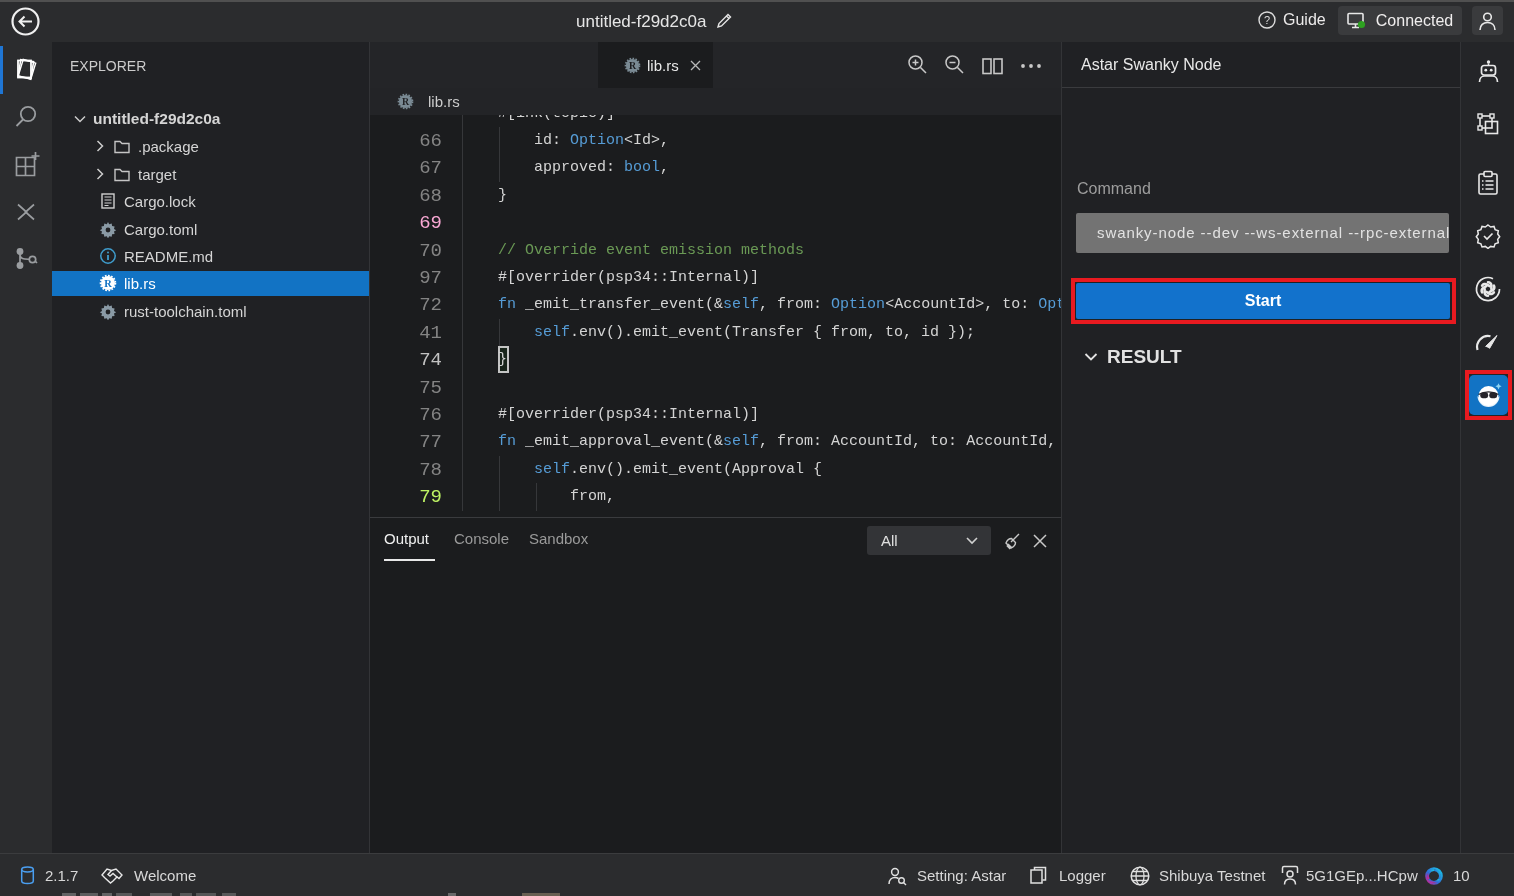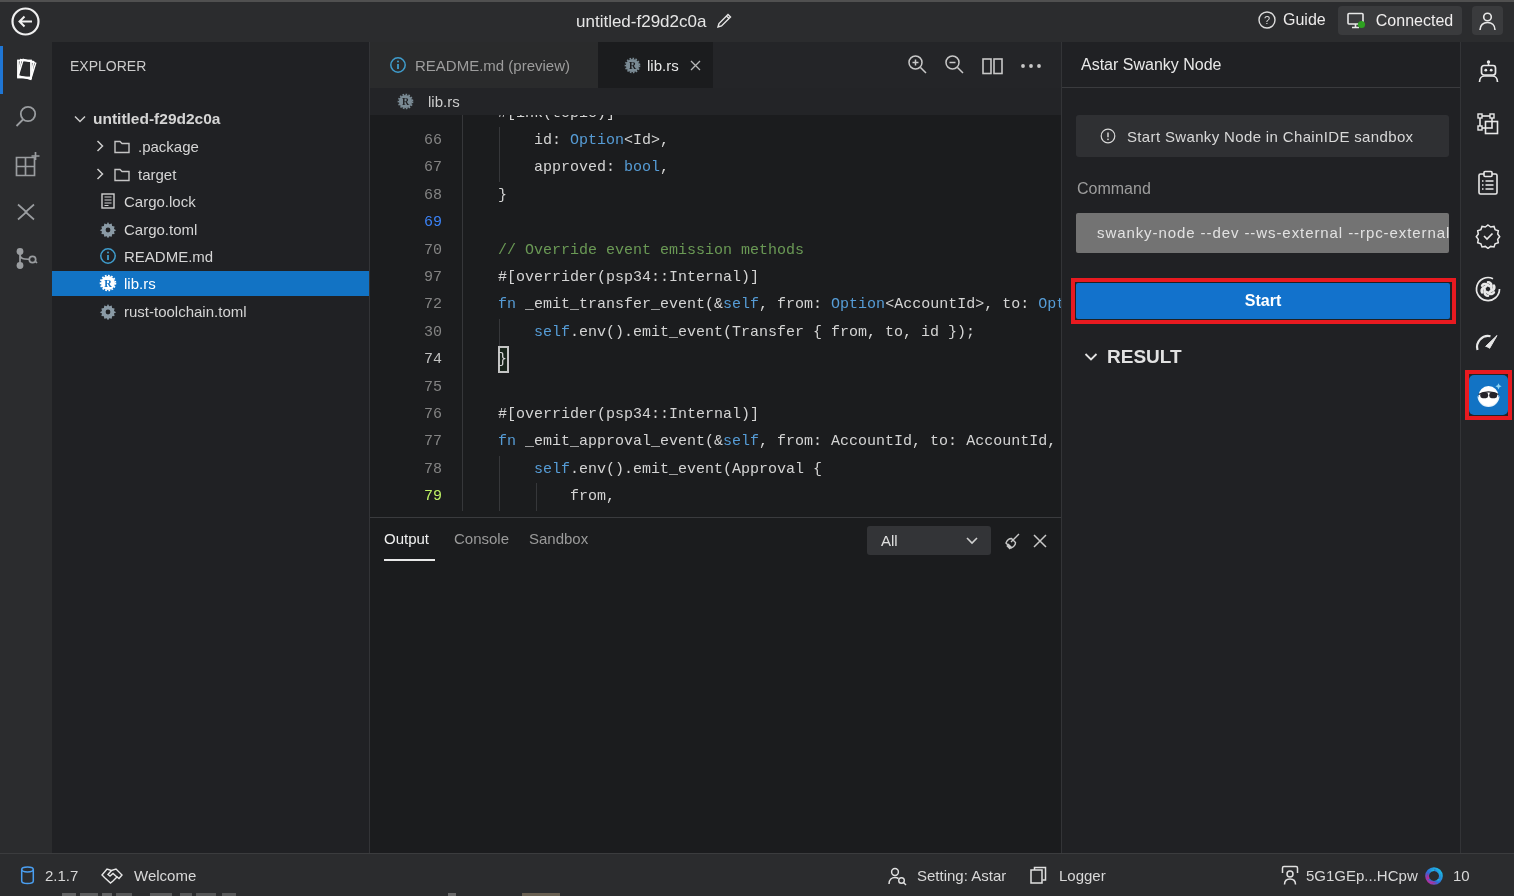--- a/index.html
+++ b/index.html
@@ -24,21 +24,21 @@
 .row .ic { width:18px; height:18px; margin-right:7px; }
 
 #editor { position:absolute; left:369px; top:42px; width:692px; height:811px; background:#1b1c1e; border-left:1px solid #333437; }
 #tabstrip { position:absolute; left:0; top:0; width:692px; height:46px; background:#242528; }
 .tab { position:absolute; top:0px; height:46px; display:flex; align-items:center; font-size:15px; }
 #breadcrumb { position:absolute; left:0; top:46px; width:692px; height:27px; background:#232427;
   display:flex; align-items:center; color:#cccccc; font-size:15px; }
 #code { position:absolute; left:0; top:73px; width:691px; height:402px; overflow:hidden;
   font-family:"Liberation Mono", monospace; font-size:15px; }
 .cl { position:absolute; height:28px; line-height:28px; white-space:pre; color:#d4d4d4; }
-.ln { position:absolute; left:0; width:72px; text-align:right; color:#848484; font-family:"Liberation Mono", monospace; font-size:15px; height:28px; line-height:28px; }
+.ln { position:absolute; left:0; width:72px; text-align:right; color:#848484; font-family:"Liberation Mono", monospace; font-size:19px; height:28px; line-height:28px; }
 .kw { color:#569cd6; } .cm { color:#6a9955; }
 .guide { position:absolute; width:1px; background:#36373a; }
 
 #panel { position:absolute; left:0; top:475px; width:692px; height:336px; background:#1b1c1e; border-top:1px solid #3a3b3e; }
 .ptab { position:absolute; top:0; height:42px; line-height:42px; font-size:15px; color:#9a9a9a; }
 
 #rpanel { position:absolute; left:1061px; top:42px; width:399px; height:811px; background:#202124; border-left:1px solid #333437; }
 #rphead { position:absolute; left:0; top:0; width:399px; height:46px; border-bottom:1px solid #3a3b3e;
   color:#e8e8e8; font-size:16px; line-height:46px; padding-left:19px; }
 #infobox { position:absolute; left:14px; top:73px; width:373px; height:42px; background:#2f3033; border-radius:3px;
@@ -199,28 +199,20 @@
     <svg class="ic" viewBox="0 0 18 18">
         <path d="M9 2 l1.2 2.2 2.5-.6 .4 2.5 2.5 .4 -.6 2.5 2.2 1.2 -2.2 1.2 .6 2.5 -2.5 .4 -.4 2.5 -2.5 -.6 -1.2 2.2 -1.2 -2.2 -2.5 .6 -.4 -2.5 -2.5 -.4 .6 -2.5 -2.2 -1.2 2.2 -1.2 -.6 -2.5 2.5 -.4 .4 -2.5 2.5 .6 z" fill="#8a9aa5"></path>
         <circle cx="9" cy="10" r="2.4" fill="#202124"></circle>
       </svg>
     rust-toolchain.toml
   </div>
 </div>
 
 <div id="editor">
   <div id="tabstrip">
-    <div class="tab" style="left:0;width:228px;background:#2a2b2c;color:#9d9d9d;padding-left:19px;">
-      <svg width="18" height="18" viewBox="0 0 18 18" style="margin-right:8px">
-          <circle cx="9" cy="9" r="7.2" fill="none" stroke="#3f9ccc" stroke-width="1.5"></circle>
-          <circle cx="9" cy="5.5" r="1" fill="#3f9ccc"></circle>
-          <path d="M9 8 v5" stroke="#3f9ccc" stroke-width="1.8"></path>
-        </svg>
-      README.md (preview)
-    </div>
     <div class="tab" style="left:228px;width:115px;background:#1b1c1e;color:#e8e8e8;padding-left:26px;">
       <svg width="17" height="17" viewBox="0 0 18 18" style="margin-right:6px">
           <circle cx="9" cy="9" r="7" fill="#7a8a94"></circle>
           <circle cx="9" cy="9" r="7.4" fill="none" stroke="#7a8a94" stroke-width="1.8" stroke-dasharray="1.7 1.45"></circle>
           <text x="9" y="13" text-anchor="middle" font-size="10.5" font-weight="bold" fill="#1b1c1e" font-family="Liberation Serif">R</text>
         </svg>
       lib.rs
       <svg width="15" height="15" viewBox="0 0 15 15" style="margin-left:9px">
           <path d="M3 3 l9 9 M12 3 l-9 9" stroke="#b8b8b8" stroke-width="1.3"></path>
         </svg>
@@ -266,33 +258,33 @@
       <div class="guide" style="left:92px;top:12px;height:28px"></div>
       <div class="guide" style="left:129px;top:12px;height:28px"></div>
       <div class="cl" style="left:92px;top:12px">        id: <span class="kw">Option</span>&lt;Id&gt;,</div>
       <div class="ln" style="top:39px;color:#848484">67</div>
       <div class="guide" style="left:92px;top:39px;height:28px"></div>
       <div class="guide" style="left:129px;top:39px;height:28px"></div>
       <div class="cl" style="left:92px;top:39px">        approved: <span class="kw">bool</span>,</div>
       <div class="ln" style="top:67px;color:#848484">68</div>
       <div class="guide" style="left:92px;top:67px;height:28px"></div>
       <div class="cl" style="left:92px;top:67px">    }</div>
-      <div class="ln" style="top:94px;color:#3b82f6">69</div>
+      <div class="ln" style="top:94px;color:#f9a8d4">69</div>
       <div class="guide" style="left:92px;top:94px;height:28px"></div>
       <div class="cl" style="left:92px;top:94px"></div>
       <div class="ln" style="top:122px;color:#848484">70</div>
       <div class="guide" style="left:92px;top:122px;height:28px"></div>
       <div class="cl" style="left:92px;top:122px">    <span class="cm">// Override event emission methods</span></div>
       <div class="ln" style="top:149px;color:#848484">97</div>
       <div class="guide" style="left:92px;top:149px;height:28px"></div>
       <div class="cl" style="left:92px;top:149px">    #[overrider(psp34::Internal)]</div>
       <div class="ln" style="top:176px;color:#848484">72</div>
       <div class="guide" style="left:92px;top:176px;height:28px"></div>
       <div class="cl" style="left:92px;top:176px">    <span class="kw">fn</span> _emit_transfer_event(&amp;<span class="kw">self</span>, from: <span class="kw">Option</span>&lt;AccountId&gt;, to: <span class="kw">Opt</span></div>
-      <div class="ln" style="top:204px;color:#848484">30</div>
+      <div class="ln" style="top:204px;color:#848484">41</div>
       <div class="guide" style="left:92px;top:204px;height:28px"></div>
       <div class="guide" style="left:129px;top:204px;height:28px"></div>
       <div class="cl" style="left:92px;top:204px">        <span class="kw">self</span>.env().emit_event(Transfer { from, to, id });</div>
       <div class="ln" style="top:231px;color:#c2c2c2">74</div>
       <div class="guide" style="left:92px;top:231px;height:28px"></div>
       <div class="cl" style="left:92px;top:231px">    }</div>
       <div class="ln" style="top:259px;color:#848484">75</div>
       <div class="guide" style="left:92px;top:259px;height:28px"></div>
       <div class="cl" style="left:92px;top:259px"></div>
       <div class="ln" style="top:286px;color:#848484">76</div>
@@ -330,28 +322,20 @@
     <div class="abs" style="left:661px;top:14px;">
       <svg width="18" height="18" viewBox="0 0 18 18">
           <path d="M3 3 l12 12 M15 3 l-12 12" stroke="#c8c8c8" stroke-width="1.5"></path>
         </svg>
     </div>
   </div>
 </div>
 
 <div id="rpanel">
   <div id="rphead">Astar Swanky Node</div>
-  <div id="infobox">
-    <svg width="16" height="16" viewBox="0 0 20 20" style="margin-left:24px;margin-right:11px">
-      <circle cx="10" cy="10" r="8.5" fill="none" stroke="#d8d8d8" stroke-width="1.5"></circle>
-      <path d="M10 5.5 v6" stroke="#d8d8d8" stroke-width="1.8"></path>
-        <circle cx="10" cy="14.2" r="1.1" fill="#d8d8d8"></circle>
-    </svg>
-    Start Swanky Node in ChainIDE sandbox
-  </div>
   <div id="cmdlabel">Command</div>
   <div id="cmdinput">swanky-node --dev --ws-external --rpc-external</div>
   <div id="redbox1"></div>
   <div id="startbtn">Start</div>
   <div id="result">
     <svg width="16" height="16" viewBox="0 0 16 16" style="margin-right:8px">
         <path d="M2.5 5 l5.5 5.5 L13.5 5" fill="none" stroke="#e2e2e2" stroke-width="1.8"></path>
       </svg>
     RESULT
   </div>
@@ -448,20 +432,28 @@
       <path d="M17.7 16.7 L20 19" stroke="#e0e0e0" stroke-width="1.4"></path>
     </svg>
     Setting: Astar
   </div>
   <div class="sbitem" style="left:1028px;">
     <svg width="21" height="21" viewBox="0 0 21 21" style="margin-right:10px">
       <rect x="3" y="5" width="11" height="13" fill="none" stroke="#e0e0e0" stroke-width="1.5"></rect>
       <path d="M6.5 5 V2.5 h11 V15 h-3" fill="none" stroke="#e0e0e0" stroke-width="1.5"></path>
     </svg>
     Logger
+  </div>
+  <div class="sbitem" style="left:1129px;">
+    <svg width="22" height="22" viewBox="0 0 22 22" style="margin-right:8px">
+      <circle cx="11" cy="11" r="8.8" fill="none" stroke="#e0e0e0" stroke-width="1.5"></circle>
+      <ellipse cx="11" cy="11" rx="4" ry="8.8" fill="none" stroke="#e0e0e0" stroke-width="1.3"></ellipse>
+      <path d="M2.4 11 h17.2 M3.6 6.5 h14.8 M3.6 15.5 h14.8" stroke="#e0e0e0" stroke-width="1.3"></path>
+    </svg>
+    Shibuya Testnet
   </div>
   <div class="sbitem" style="left:1280px;">
     <svg width="20" height="21" viewBox="0 0 20 21" style="margin-right:6px">
       <path d="M2.5 8 V3 a1.5 1.5 0 0 1 1.5-1.5 h12 A1.5 1.5 0 0 1 17.5 3 v5" fill="none" stroke="#e0e0e0" stroke-width="1.5"></path>
       <circle cx="10" cy="9" r="3" fill="none" stroke="#e0e0e0" stroke-width="1.5"></circle>
       <path d="M4.5 19.5 c0-3.5 2.3-5.5 5.5-5.5 s5.5 2 5.5 5.5" fill="none" stroke="#e0e0e0" stroke-width="1.5"></path>
     </svg>
     5G1GEp...HCpw
   </div>
   <div class="sbitem" style="left:1424px;">

